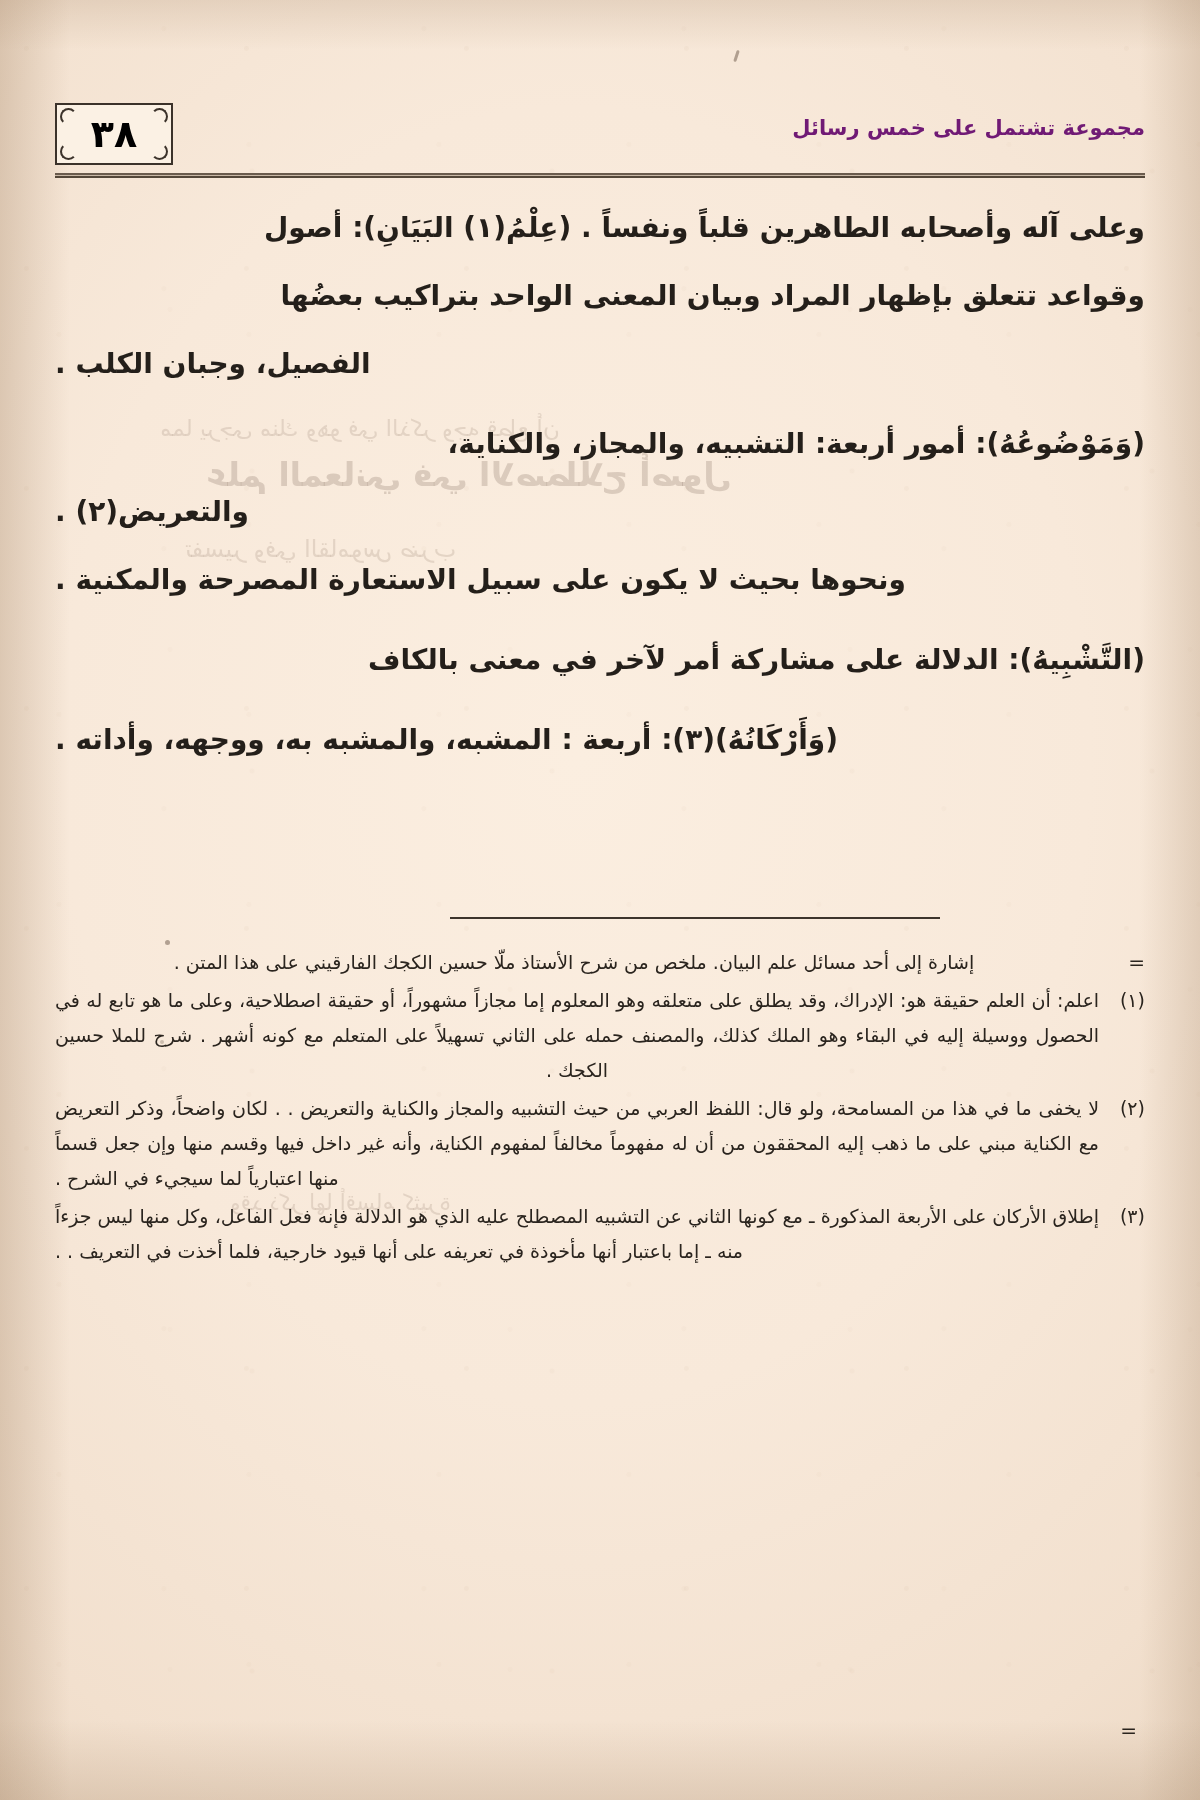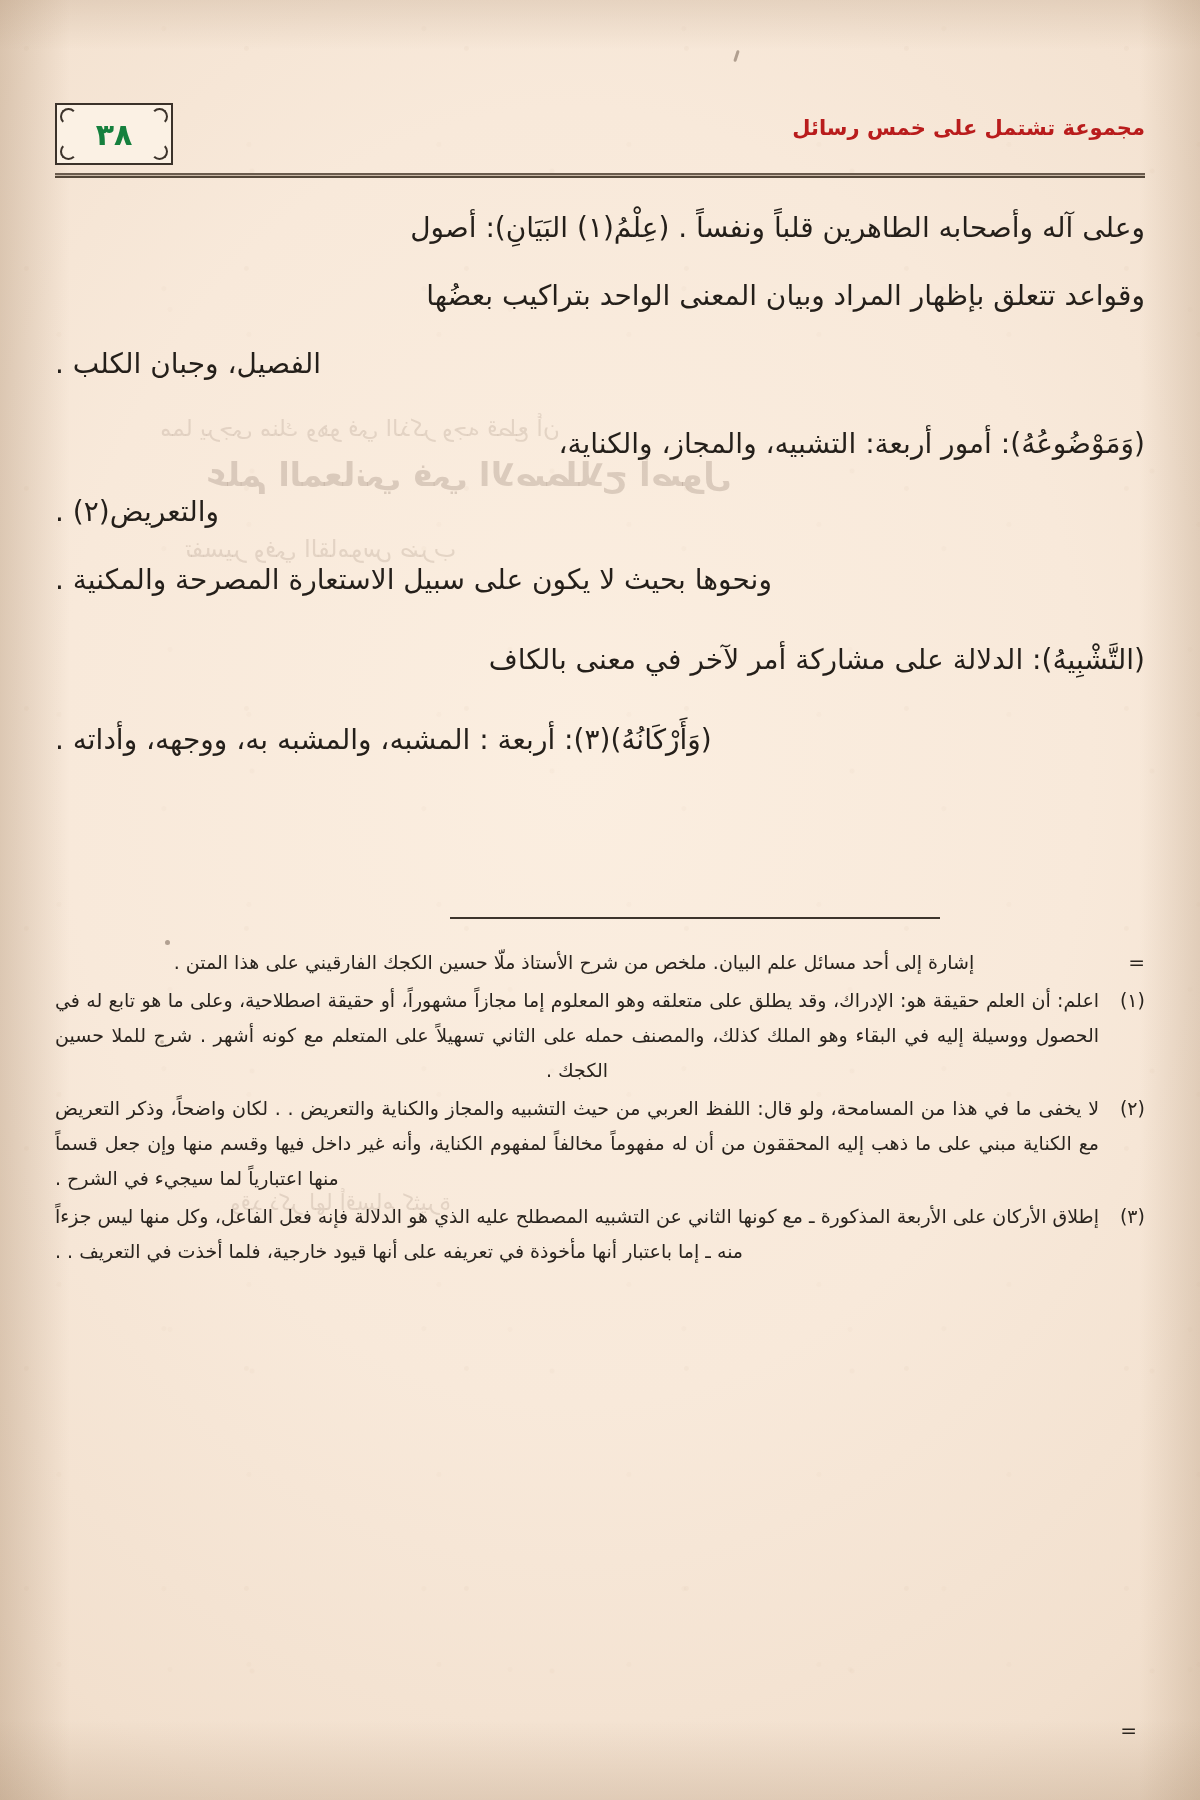--- a/index.html
+++ b/index.html
@@ -92,21 +92,21 @@
     top: 108px;
     left: 0;
     right: 0;
     height: 56px;
   }
   .header-title {
     position: absolute;
     right: 0;
     top: 8px;
     font-size: 21px;
-    color: #b91c1c;
+    color: #701a75;
     font-weight: 600;
     letter-spacing: .2px;
   }
 
   .pagenum-box {
     position: absolute;
     left: 0;
     top: -5px;
     width: 118px;
     height: 62px;
@@ -132,23 +132,23 @@
     border-radius: 50%;
   }
   .corner-tr { top: 3px; right: 3px; border-left-color: transparent; border-bottom-color: transparent; }
   .corner-bl { bottom: 3px; left: 3px; border-right-color: transparent; border-top-color: transparent; }
   .pagenum-text {
     position: absolute;
     inset: 0;
     display: flex;
     align-items: center;
     justify-content: center;
-    font-size: 30px;
+    font-size: 38px;
     font-weight: 700;
-    color: #15803d;
+    color: #000000;
     letter-spacing: 1px;
   }
 
   .header-rule {
     position: absolute;
     top: 173px;
     left: 0;
     right: 0;
     height: 5px;
     background: linear-gradient(to bottom, #6a5b4d 0 2px, #c9b8a6 2px 3px, #544739 3px 5px);
@@ -163,20 +163,21 @@
     font-size: 28px;
     line-height: 1.0;
     color: #241f1a;
   }
   .para {
     margin: 0 0 4px 0;
     text-align: justify;
     text-align-last: right;
     line-height: 64px;
     letter-spacing: 0px;
+    font-weight: bold;
   }
   .para-indent {
     text-align: justify;
     text-align-last: left;
   }
 
   
   .fn-rule {
     position: absolute;
     top: 917px;

